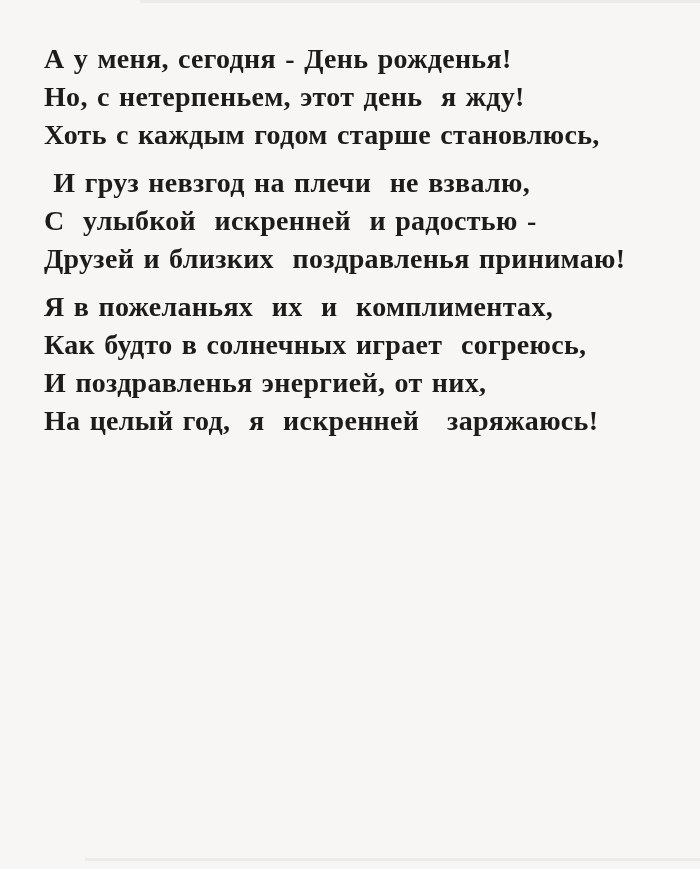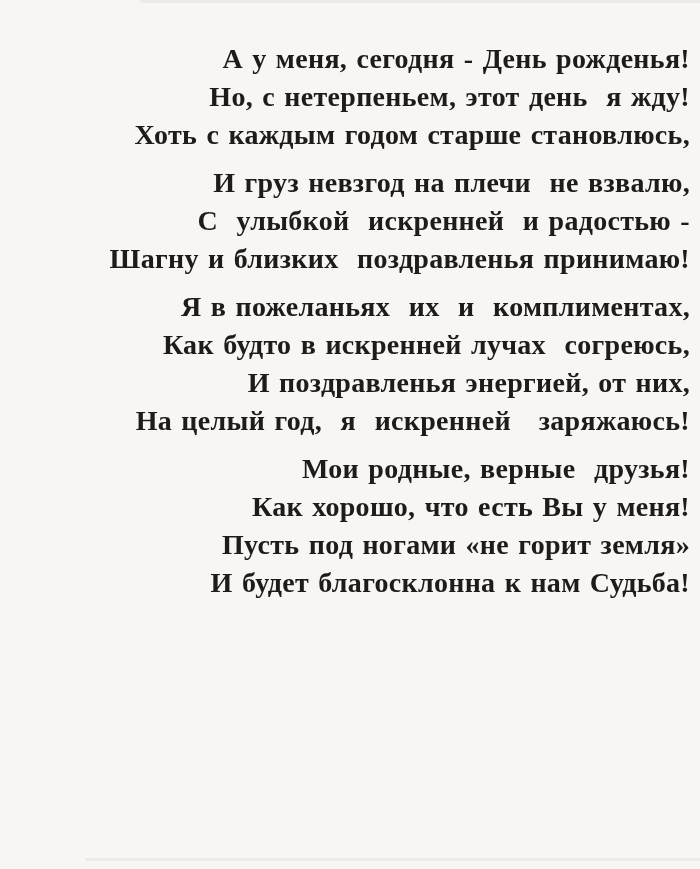--- a/index.html
+++ b/index.html
@@ -40,46 +40,39 @@
   }
   .line {
     margin: 0;
     font-size: 28px;
     line-height: 38px;
     font-weight: bold;
     color: #1d1c1b;
     letter-spacing: 0.3px;
     word-spacing: 2px;
     white-space: pre;
-    text-align: right;
   }
 </style>
 </head>
 <body>
 
 <div class="frame-line top"></div>
 
 <div class="poem">
     <div class="stanza">
       <p class="line">А у меня, сегодня - День рожденья!</p>
       <p class="line">Но, с нетерпеньем, этот день  я жду!</p>
       <p class="line">Хоть с каждым годом старше становлюсь,</p>
     </div>
     <div class="stanza">
       <p class="line"> И груз невзгод на плечи  не взвалю,</p>
       <p class="line">С  улыбкой  искренней  и радостью -</p>
-      <p class="line">Шагну и близких  поздравленья принимаю!</p>
+      <p class="line">Друзей и близких  поздравленья принимаю!</p>
     </div>
     <div class="stanza">
       <p class="line">Я в пожеланьях  их  и  комплиментах,</p>
-      <p class="line">Как будто в искренней лучах  согреюсь,</p>
+      <p class="line">Как будто в солнечных играет  согреюсь,</p>
       <p class="line">И поздравленья энергией, от них,</p>
       <p class="line">На целый год,  я  искренней   заряжаюсь!</p>
-    </div>
-    <div class="stanza">
-      <p class="line">Мои родные, верные  друзья!</p>
-      <p class="line">Как хорошо, что есть Вы у меня!</p>
-      <p class="line">Пусть под ногами «не горит земля»</p>
-      <p class="line">И будет благосклонна к нам Судьба!</p>
     </div>
   </div>
 
 <div class="frame-line bottom"></div>
 
 </body></html>

